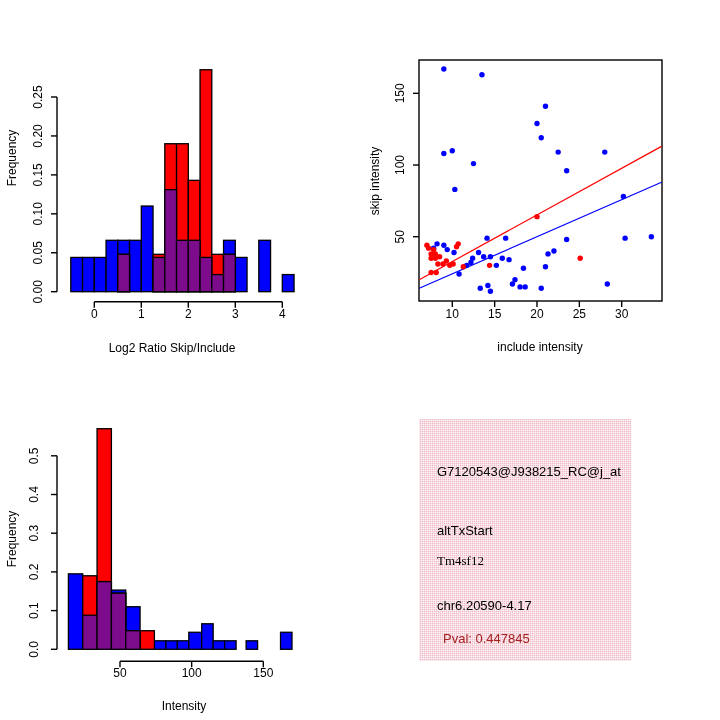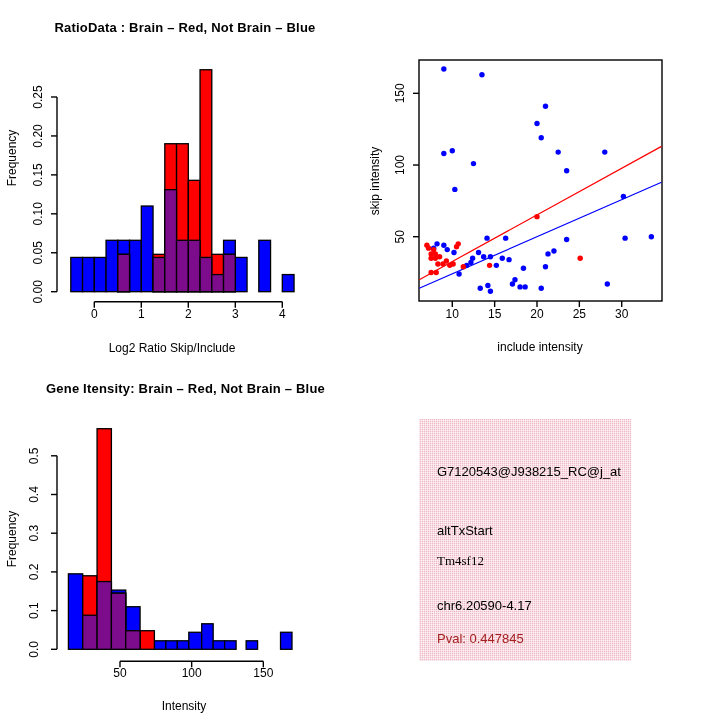--- a/index.html
+++ b/index.html
@@ -208,26 +208,24 @@
       <line x1="120" y1="661.3" x2="120" y2="667.3" stroke="#000" stroke-width="1.4"></line>
       <text x="120" y="677.3" fill="#000" font-size="12" font-family="&quot;Liberation Sans&quot;,sans-serif" text-anchor="middle">50</text>
       <line x1="191.66500000000002" y1="661.3" x2="191.66500000000002" y2="667.3" stroke="#000" stroke-width="1.4"></line>
       <text x="191.66500000000002" y="677.3" fill="#000" font-size="12" font-family="&quot;Liberation Sans&quot;,sans-serif" text-anchor="middle">100</text>
       <line x1="263.33000000000004" y1="661.3" x2="263.33000000000004" y2="667.3" stroke="#000" stroke-width="1.4"></line>
       <text x="263.33000000000004" y="677.3" fill="#000" font-size="12" font-family="&quot;Liberation Sans&quot;,sans-serif" text-anchor="middle">150</text>
       <text x="184" y="710" fill="#000" font-size="12" font-family="&quot;Liberation Sans&quot;,sans-serif" text-anchor="middle">Intensity</text>
       <text x="16" y="539" fill="#000" font-size="12" font-family="&quot;Liberation Sans&quot;,sans-serif" text-anchor="middle" transform="rotate(-90 16 539)">Frequency</text>
     </svg>
 
-  <div class="panel-title" style="left:10px;top:20px;width:350px;">RatioData : Brain – Red, Not Brain – Blue</div>
-
-
-  <div class="panel-title" style="left:8px;top:381px;width:355px;">Gene Itensity: Brain – Red, Not Brain – Blue</div>
+
+
 
   <div id="info-box">
     <div class="info-line" style="top: 45px; color: rgb(0, 0, 0);">G7120543@J938215_RC@j_at</div>
     <div class="info-line" style="top: 104px; color: rgb(0, 0, 0);">altTxStart</div>
     <div class="info-line" style="top: 134px; color: rgb(0, 0, 0); font-family: Liberation Serif, serif;">Tm4sf12</div>
     <div class="info-line" style="top: 179px; color: rgb(0, 0, 0);">chr6.20590-4.17</div>
-    <div class="info-line" style="top: 212px; color: rgb(165, 33, 33);">Pval: 0.447845</div>
+    <div class="info-line" style="top: 212px; color: rgb(165, 33, 33); margin-left: 6px;">Pval: 0.447845</div>
   </div>
 
 </div>
 
 </body></html>

